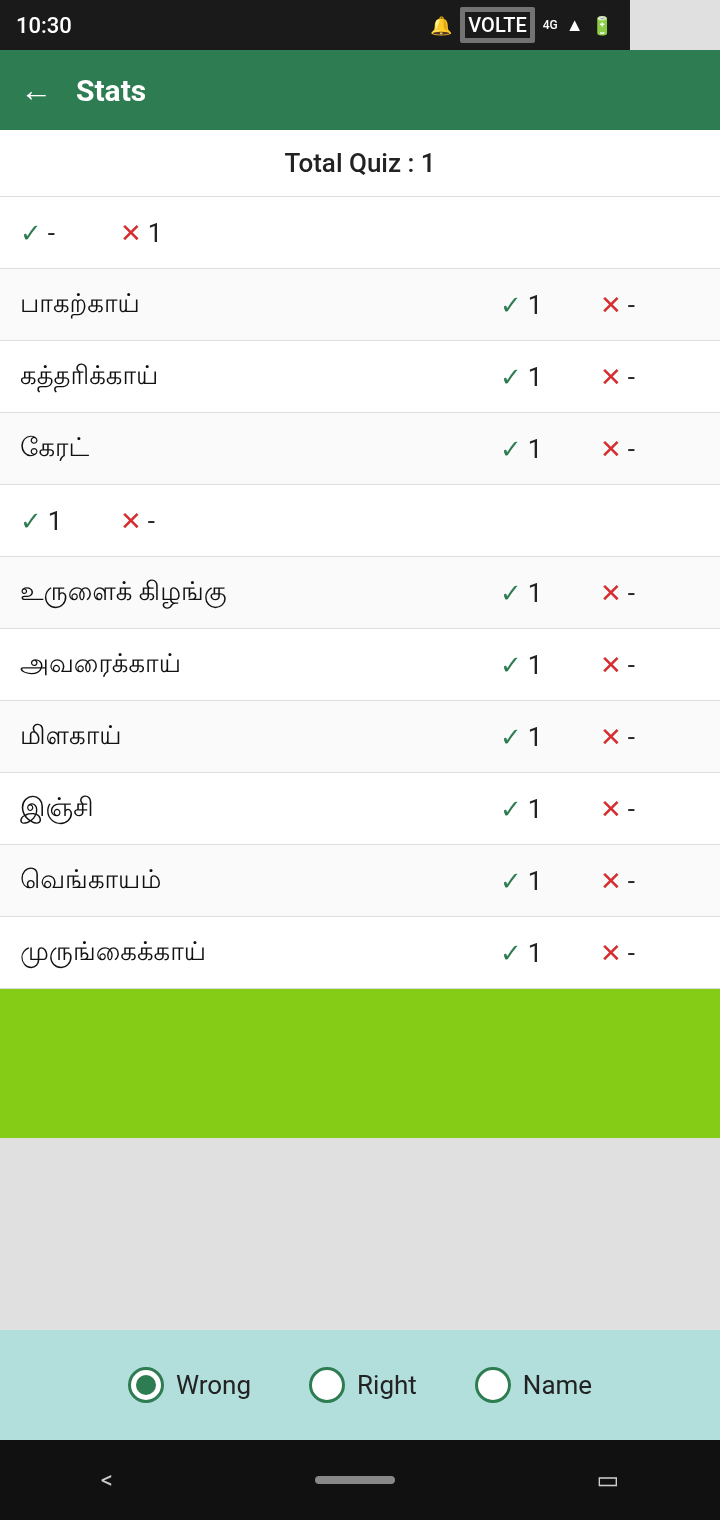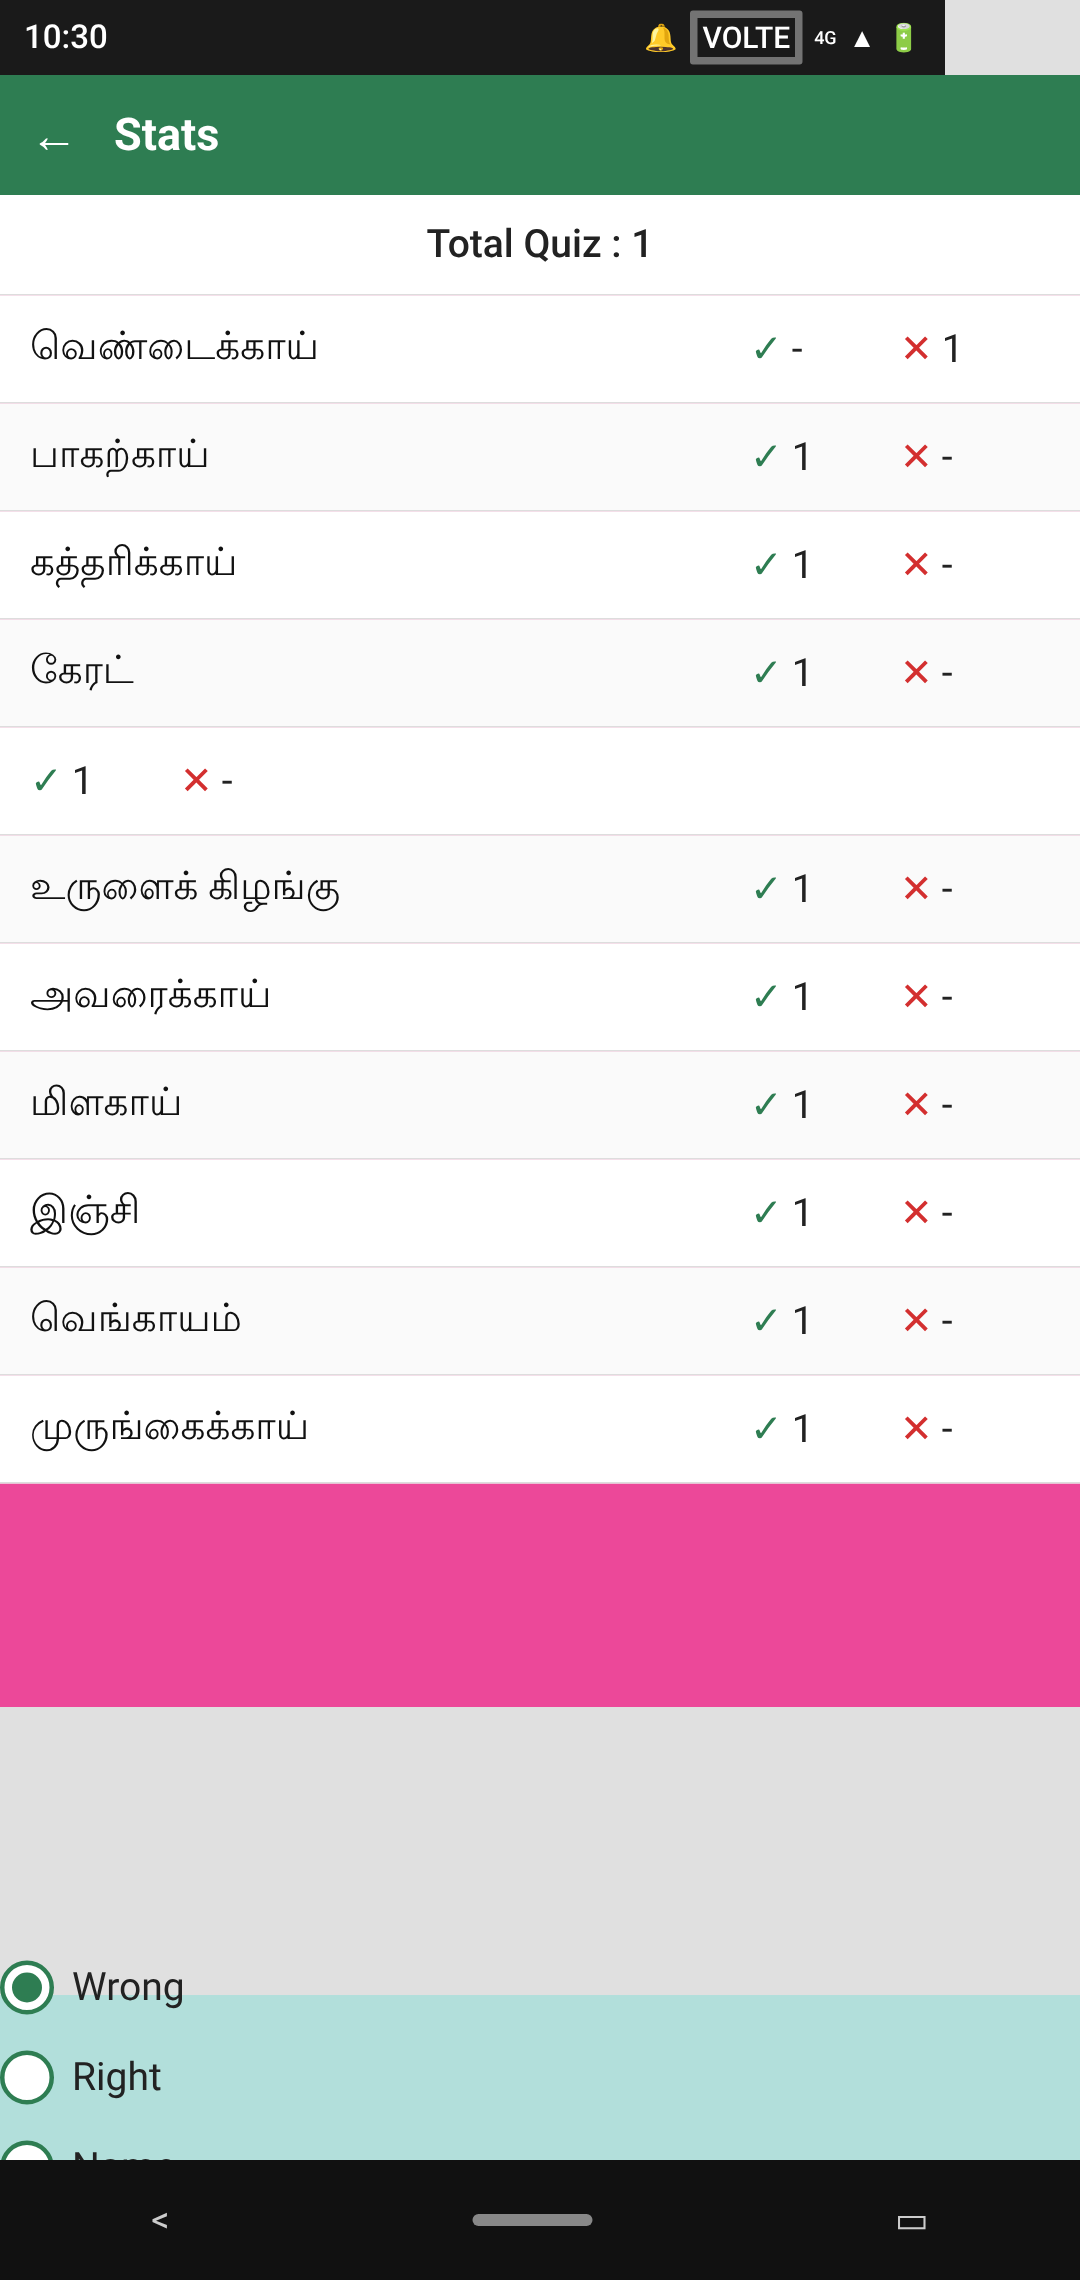--- a/index.html
+++ b/index.html
@@ -52,21 +52,21 @@
     .app-bar-title {
       color: #ffffff;
       font-size: 30px;
       font-weight: 700;
     }
 
     
     .main-content {
       width: 720px;
       height: 1008px;
-      background: #ec4899;
+      background: #84cc16;
       overflow-y: auto;
     }
 
     
     .total-quiz-row {
       background: white;
       border-bottom: 1px solid #ddd;
       padding: 18px 20px;
       text-align: center;
       font-size: 26px;
@@ -122,24 +122,23 @@
 
     
     .bottom-area {
       position: absolute;
       bottom: 80px;
       left: 0;
       width: 720px;
       height: 110px;
       background: #b2dfdb;
       display: flex;
-      align-items: flex-start;
+      align-items: center;
       justify-content: center;
-      gap: 24px;
-      flex-direction: column;
+      gap: 58px;
     }
 
     .radio-option {
       display: flex;
       align-items: center;
       gap: 12px;
       cursor: pointer;
     }
 
     .radio-circle {
@@ -211,21 +210,20 @@
 </div>
 
 <div class="main-content">
 
   <div class="total-quiz-row">
     <span>Total Quiz : 1</span>
   </div>
 
   <div id="rows-container">
       <div class="stat-row">
-      <span class="row-name">வெண்டைக்காய்</span>
       <div class="row-correct">
         <span class="check-icon">✓</span>
         <span class="count-text">-</span>
       </div>
       <div class="row-wrong">
         <span class="x-icon">✕</span>
         <span class="count-text">1</span>
       </div>
     </div>
       <div class="stat-row">

